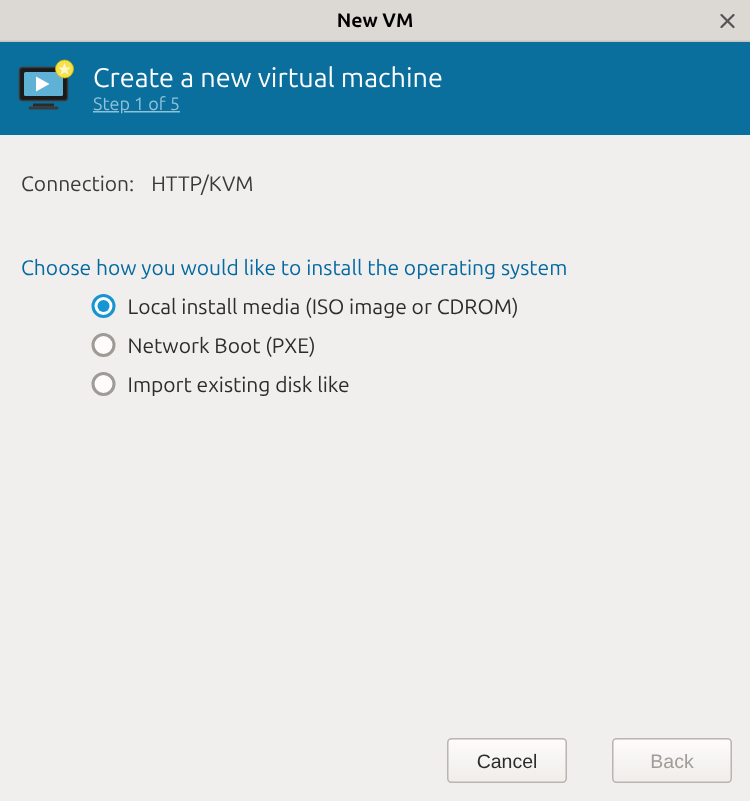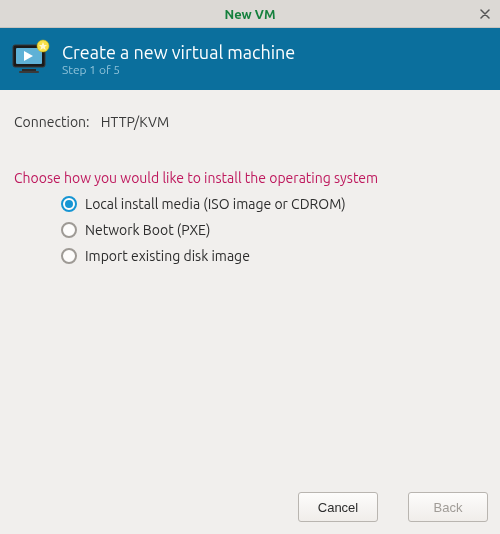--- a/index.html
+++ b/index.html
@@ -19,21 +19,21 @@
       background: #dcd9d5;
       border-bottom: 1px solid #c7c3be;
       display: flex;
       align-items: center;
       justify-content: center;
       position: relative;
     }
     .titlebar-title {
       font-weight: bold;
       font-size: 13px;
-      color: #15803d;
+      color: #000000;
     }
     .titlebar-close {
       position: absolute;
       right: 8px;
       top: 50%;
       transform: translateY(-50%);
       width: 14px;
       height: 14px;
       display: flex;
       align-items: center;
@@ -61,36 +61,37 @@
     .banner-text { display: flex; flex-direction: column; justify-content: center; }
     .banner-title {
       color: #ffffff;
       font-size: 18px;
       line-height: 1.15;
     }
     .banner-step {
       color: #8ec2d9;
       font-size: 12px;
       margin-top: 1px;
+      text-decoration: underline;
     }
     .content {
       flex: 1;
       padding: 16px 14px 10px 14px;
     }
     .connection-row {
       margin-top: 8px;
       margin-bottom: 40px;
       font-size: 14px;
       color: #3a3a3a;
     }
     .connection-label { display: inline-block; }
     .connection-value { display: inline-block; margin-left: 8px; }
     .prompt {
       font-size: 14px;
-      color: #be185d;
+      color: #0369a1;
       margin-bottom: 10px;
     }
     .options {
       margin-left: 20px;
       display: flex;
       flex-direction: column;
       gap: 10px;
     }
     .radio-row {
       display: flex;
@@ -190,21 +191,21 @@
     <div class="radio-row">
       <span class="radio selected"></span>
       <span class="radio-label">Local install media (ISO image or CDROM)</span>
     </div>
     <div class="radio-row">
       <span class="radio"></span>
       <span class="radio-label">Network Boot (PXE)</span>
     </div>
     <div class="radio-row">
       <span class="radio"></span>
-      <span class="radio-label">Import existing disk image</span>
+      <span class="radio-label">Import existing disk like</span>
     </div>
   </div>
 </div>
 
 <div class="footer">
   <button class="btn">Cancel</button>
   <button class="btn disabled">Back</button>
 </div>
 
 </body></html>

